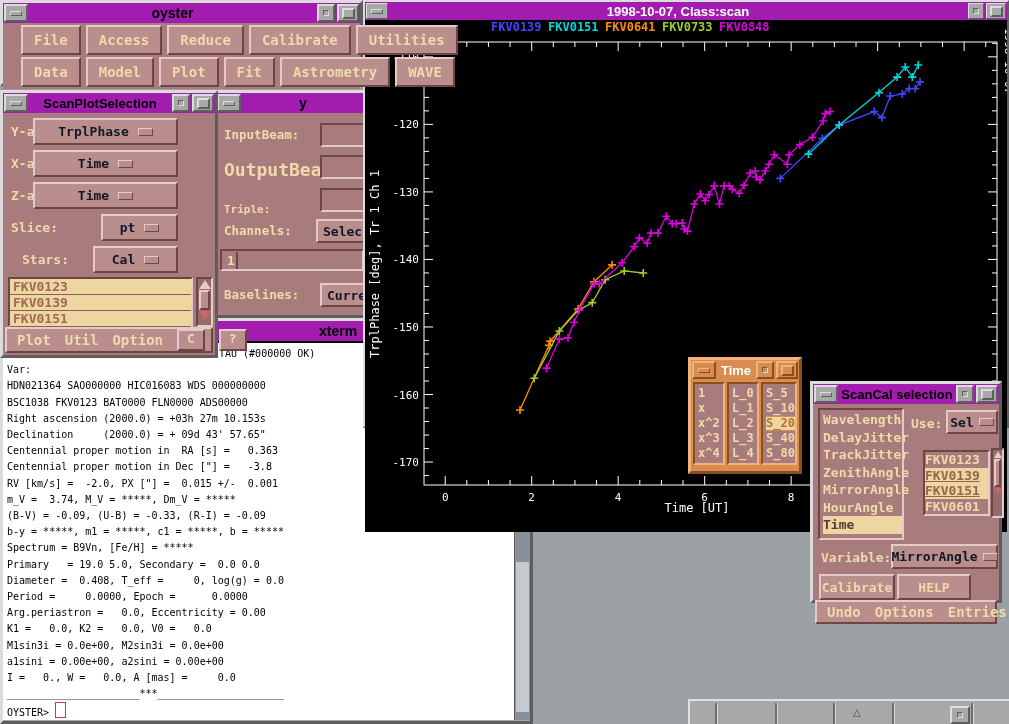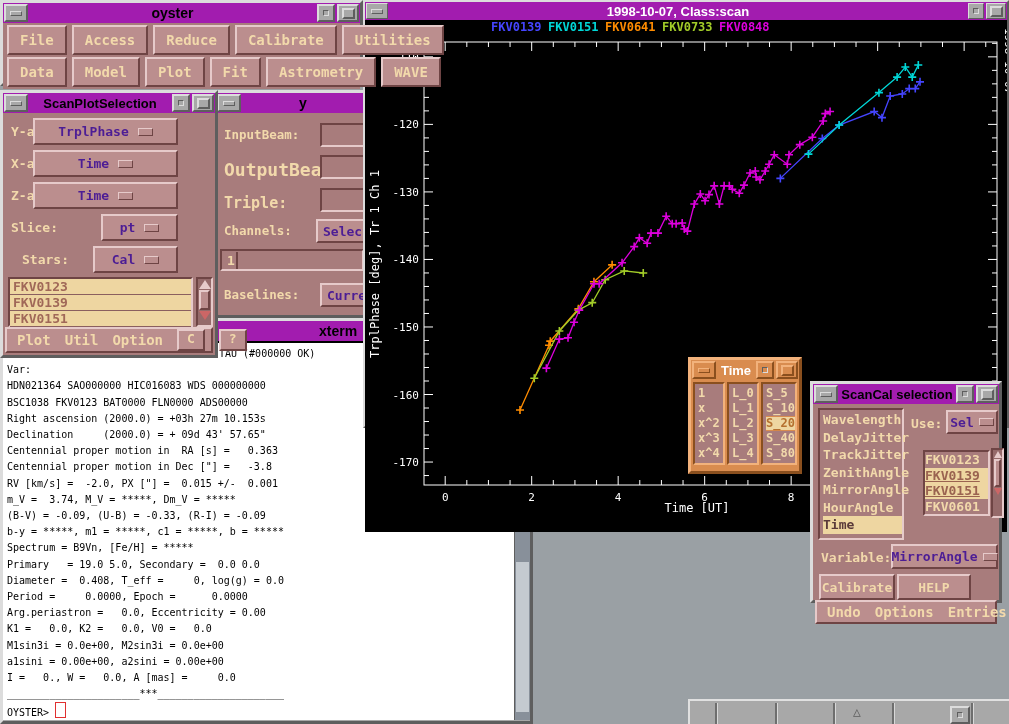--- a/index.html
+++ b/index.html
@@ -19,21 +19,21 @@
   .glyph-min{width:10px;height:3px;background:#a8a8a8;border:1px solid;border-color:#dcdcdc #5e5e5e #5e5e5e #dcdcdc;}
   .glyph-dot{width:4px;height:4px;background:#a8a8a8;border:1px solid;border-color:#5e5e5e #dcdcdc #dcdcdc #5e5e5e;}
   .glyph-max{width:9px;height:7px;border:2px solid;border-color:#dcdcdc #5e5e5e #5e5e5e #dcdcdc;}
   
   .pink{background:#a87c7c;}
   .pbtn{background:#bb8e8e;border:2px solid;border-color:#e6caca #6e4444 #6e4444 #e6caca;
         color:#f2d9ab;font-weight:bold;font-size:14px;font-family:"DejaVu Sans Mono",monospace;
         display:flex;align-items:center;justify-content:center;white-space:nowrap;}
   .plabel{color:#f2d9ab;font-weight:bold;font-size:13px;white-space:nowrap;}
   .dd{background:#bb8e8e;border:2px solid;border-color:#e6caca #6e4444 #6e4444 #e6caca;
-      color:#4c1d95;font-weight:bold;font-size:13px;display:flex;align-items:center;
+      color:#0f172a;font-weight:bold;font-size:13px;display:flex;align-items:center;
       justify-content:center;box-sizing:border-box;}
   .dd-ind{width:13px;height:6px;background:#bb8e8e;border:1px solid;border-color:#e6caca #6e4444 #6e4444 #e6caca;margin-left:9px;flex:0 0 auto;}
   .pinset{border:2px solid;border-color:#6e4444 #e6caca #e6caca #6e4444;background:#a87c7c;box-sizing:border-box;}
   .witem{background:#eed6a1;color:#a06858;font-weight:bold;font-size:13px;white-space:nowrap;
          overflow:hidden;padding-left:3px;}
   
   #oyster{left:0;top:0;width:363px;height:86px;z-index:5;}
   #oyster .menu-row{display:flex;gap:5px;padding:1px 2px;}
   #oyster .pbtn{height:26px;padding:0 11px;flex:1;}
   
@@ -118,21 +118,21 @@
       <div class="tbtn b-min">
           <div class="glyph-min"></div>
         </div>
       <div class="tb-title">y</div>
     </div>
     <div class="content" id="y-content">
         <span class="plabel" style="position: absolute; left: 8px; top: 14px; font-size: 12.5px;">InputBeam:</span>
         <div class="pinset" style="position: absolute; left: 104px; top: 10px; width: 46px; height: 24px;"></div>
         <span class="plabel" style="position: absolute; left: 8px; top: 46px; font-size: 18px;">OutputBeam:</span>
         <div class="pinset" style="position: absolute; left: 104px; top: 42px; width: 46px; height: 24px;"></div>
-        <span class="plabel" style="position: absolute; left: 8px; top: 81px; font-size: 15px;">Triple:</span>
+        <span class="plabel" style="position: absolute; left: 8px; top: 90px; font-size: 11px;">Triple:</span>
         <div class="pinset" style="position: absolute; left: 104px; top: 75px; width: 46px; height: 24px;"></div>
         <span class="plabel" style="position: absolute; left: 8px; top: 110px; font-size: 12.5px;">Channels:</span>
         <div class="dd" style="position: absolute; left: 100px; top: 106px; width: 52px; height: 24px; justify-content: flex-start; padding-left: 5px;">
           <span>Select</span>
         </div>
         <div class="pinset" style="position: absolute; left: 4px; top: 136px; width: 144px; height: 22px; display: flex; align-items: center; padding-left: 5px;">
           <span class="plabel">1</span>
           <span class="caret"></span>
         </div>
         <span class="plabel" style="position: absolute; left: 8px; top: 174px; font-size: 12.5px;">Baselines:</span>
@@ -333,21 +333,21 @@
           <div class="glyph-min"></div>
         </div>
       <div class="tb-title">oyster</div>
       <div class="tbtn b-dot">
           <div class="glyph-dot"></div>
         </div>
       <div class="tbtn b-max">
           <div class="glyph-max"></div>
         </div>
     </div>
-    <div class="pink" style="padding:1px 2px">
+    <div class="pink" style="padding:1px 16px">
       <div class="menu-row" id="oyster-row1">
           <div class="pbtn">File</div>
           <div class="pbtn">Access</div>
           <div class="pbtn">Reduce</div>
           <div class="pbtn">Calibrate</div>
           <div class="pbtn">Utilities</div>
         </div>
       <div class="menu-row" id="oyster-row2">
           <div class="pbtn">Data</div>
           <div class="pbtn">Model</div>

